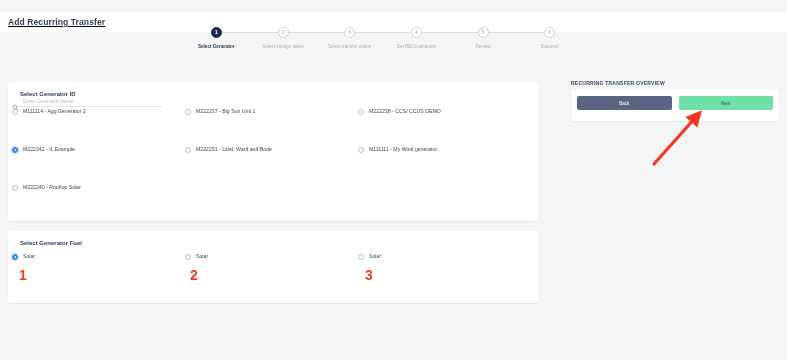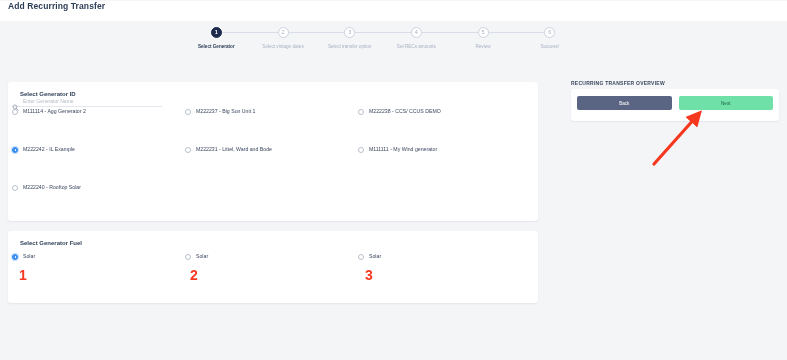--- a/index.html
+++ b/index.html
@@ -10,24 +10,24 @@
     overflow: hidden;
   }
   #page {
     position: relative;
     width: 787px; height: 360px;
     background: #f4f5f7;
   }
 
   
   .page-header {
-    position: absolute; left: 0; top: 1px;
+    position: absolute; left: 0; top: 12px;
     width: 787px; height: 20px;
     background: #ffffff;
-    display: flex; 
+    display: flex; align-items: center; text-decoration: underline;
   }
   .page-title {
     margin-left: 8px;
     font-size: 8.5px;
     font-weight: bold;
     color: #2c3e57;
     letter-spacing: 0.1px;
   }
 
   

